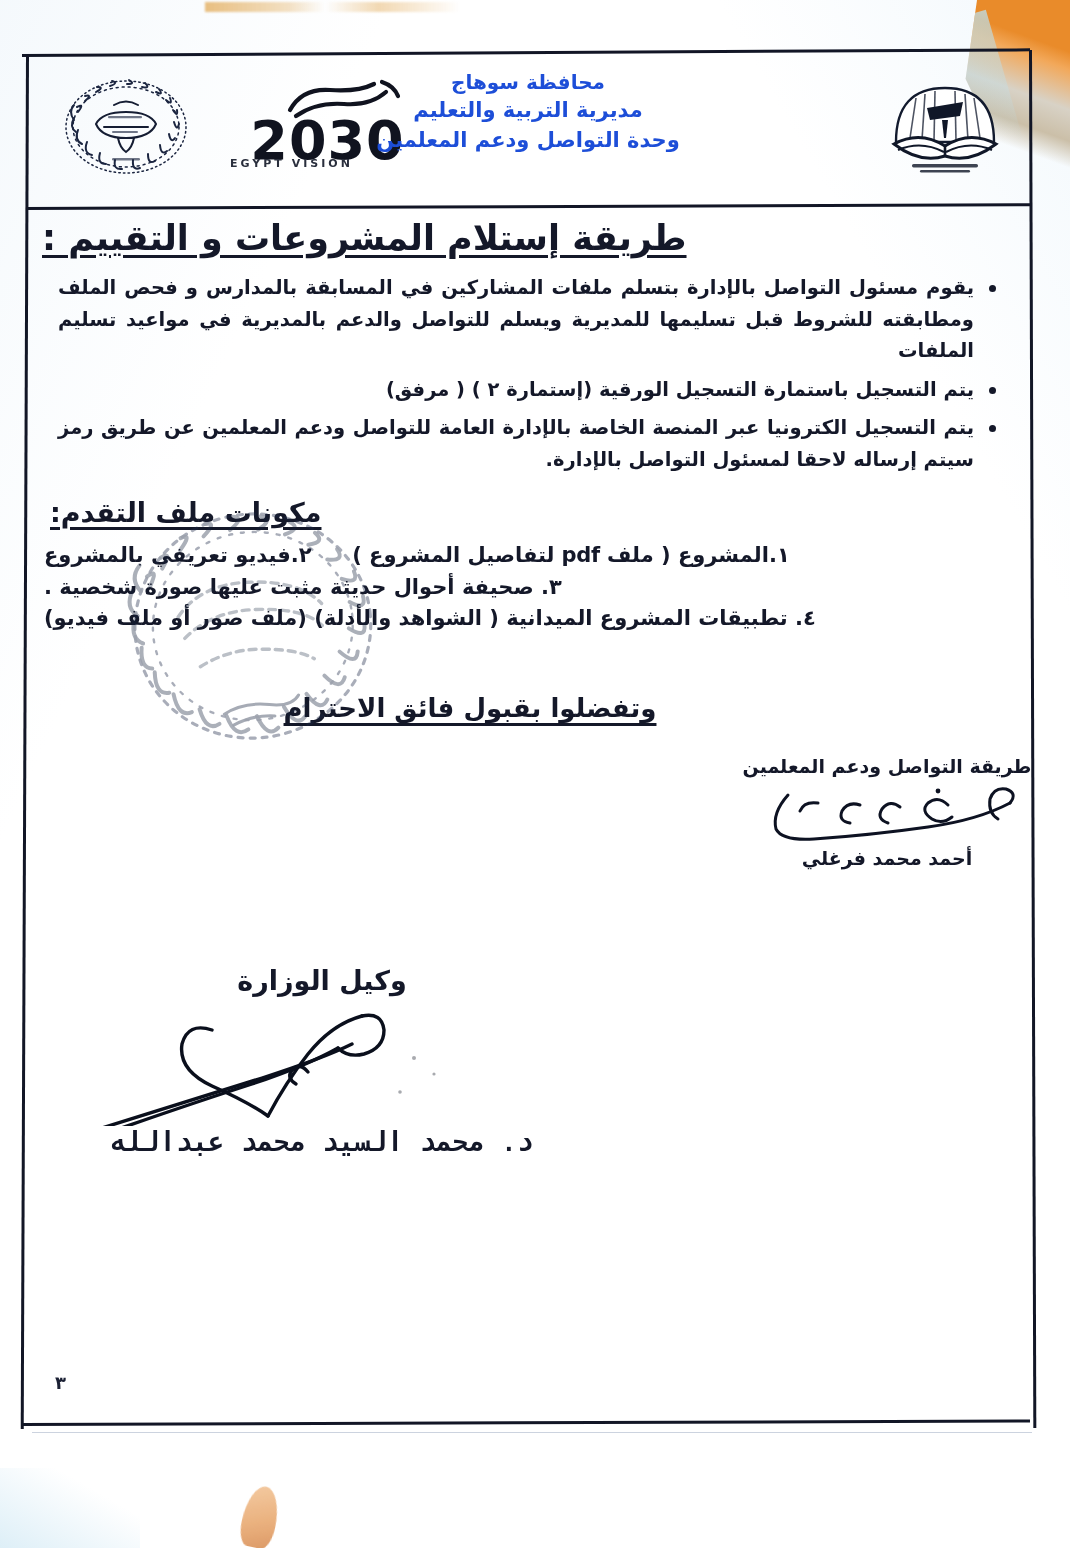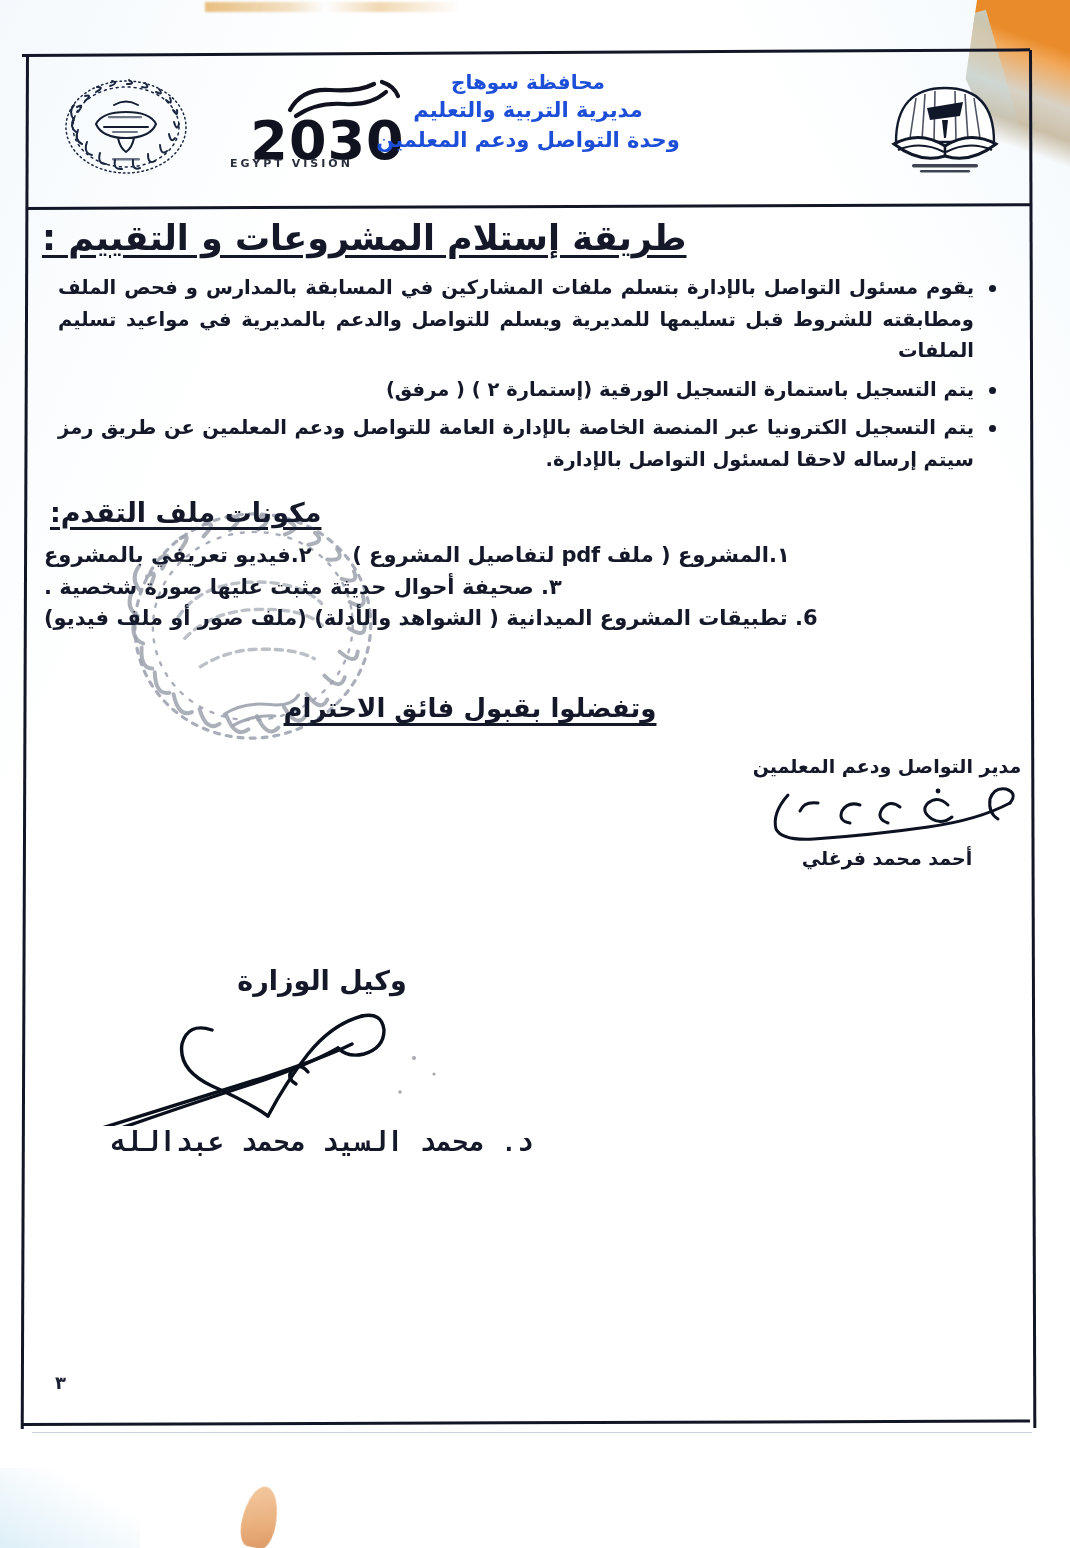--- a/index.html
+++ b/index.html
@@ -500,21 +500,21 @@
     <ol class="numbered">
       <li>
         <span>١.المشروع ( ملف  pdf  لتفاصيل المشروع  )</span>
         <span class="gap"></span>
         <span>٢.فيديو تعريفي بالمشروع</span>
       </li>
       <li>
         <span>٣. صحيفة أحوال حديثة مثبت عليها صورة شخصية .</span>
       </li>
       <li>
-        <span>6. تطبيقات المشروع الميدانية ( الشواهد والأدلة) (ملف صور أو ملف فيديو)</span>
+        <span>٤. تطبيقات المشروع الميدانية ( الشواهد والأدلة) (ملف صور أو ملف فيديو)</span>
       </li>
     </ol>
 
     <div class="closing">
       <span>وتفضلوا بقبول فائق الاحترام</span>
     </div>
   </div>
 
   <div class="stamp-wreath">
     <svg viewBox="0 0 270 255" width="270" height="255">
@@ -555,21 +555,21 @@
         <path d="M78 160 Q108 146 140 150 Q176 154 192 166"></path>
       </g>
       <g fill="none" stroke="#16223c" stroke-width="3" stroke-linecap="round" opacity="0.9">
         <path d="M96 210 Q116 200 142 206 Q164 211 172 200"></path>
         <path d="M104 222 Q124 214 146 218"></path>
       </g>
     </svg>
   </div>
 
   <div class="sig-block sig-manager">
-    <div class="sig-title">مدير التواصل ودعم المعلمين</div>
+    <div class="sig-title">طريقة التواصل ودعم المعلمين</div>
     <svg class="sig-ink" viewBox="0 0 300 70" width="300" height="70">
       <g fill="none" stroke="#0d1222" stroke-width="3" stroke-linecap="round" stroke-linejoin="round">
         <path d="M46 18 Q30 36 34 52 Q40 64 72 62 Q130 58 186 50 Q236 43 268 26"></path>
         <path d="M268 26 Q276 16 264 12 Q252 10 248 22 Q246 36 256 42"></path>
         <path d="M206 28 Q196 18 186 26 Q178 34 190 42 Q200 48 210 40"></path>
         <path d="M158 30 Q148 22 140 32 Q134 42 146 46"></path>
         <path d="M118 28 Q106 24 100 34 Q96 44 108 46"></path>
         <path d="M76 26 Q62 24 58 34"></path>
       </g>
       <circle cx="196" cy="14" r="2.4" fill="#0d1222"></circle>

